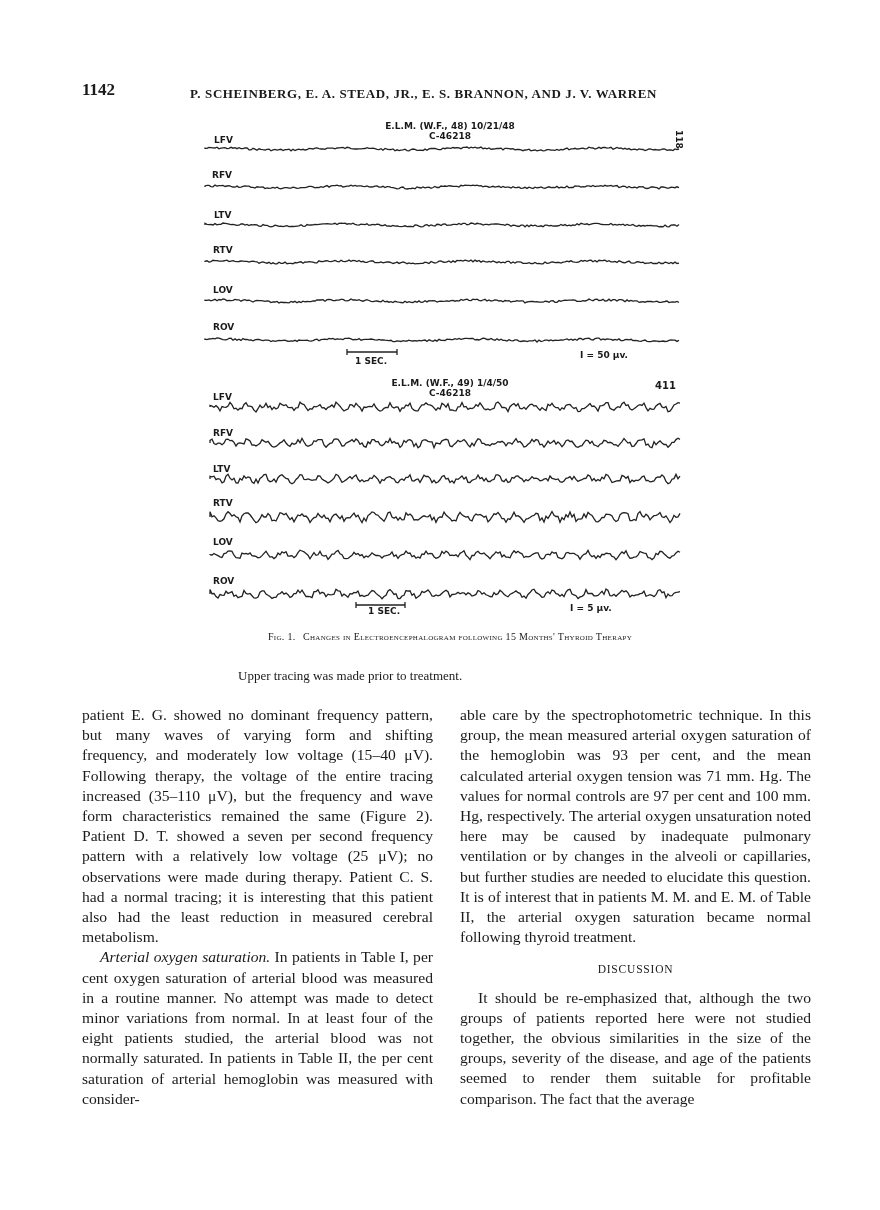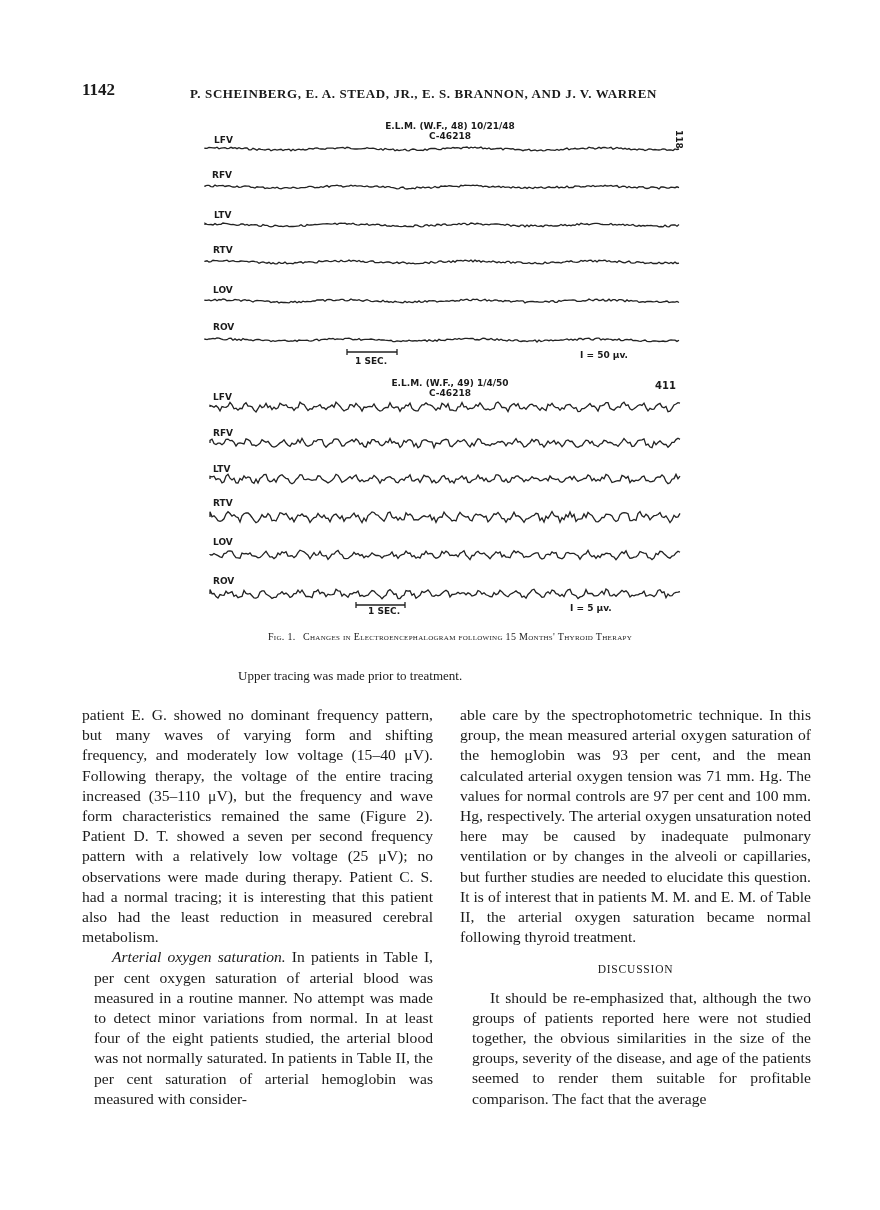--- a/index.html
+++ b/index.html
@@ -33,21 +33,21 @@
   svg.traces { position: absolute; left: 0; top: 0; }
   .caption {
     position: absolute; left: 200px; top: 628px; width: 500px; text-align: center; font-size: 10px; line-height: 18px;
   }
   .caption .fig-title { font-variant: small-caps; letter-spacing: 0.3px; }
   .caption-note { position: absolute; left: 238px; top: 668px; font-size: 13px; }
   .col {
     position: absolute; top: 705px; width: 351px; font-size: 15.6px; line-height: 20.2px; text-align: justify;
   }
   .col p { margin: 0; }
-  .col p.indent { text-indent: 18px; margin-left: 12px; }
+  .col p.indent { text-indent: 18px; }
   .col-left { left: 82px; }
   .col-right { left: 460px; }
   .section-head {
     text-align: center; font-size: 11.5px; letter-spacing: 0.8px; margin: 12px 0 8px 0;
   }
   em.run-in { font-style: italic; }
 </style>
 </head>
 <body>
 

